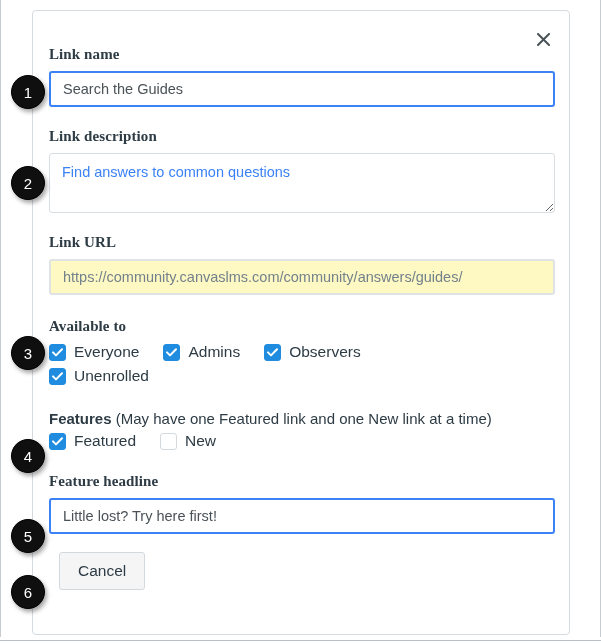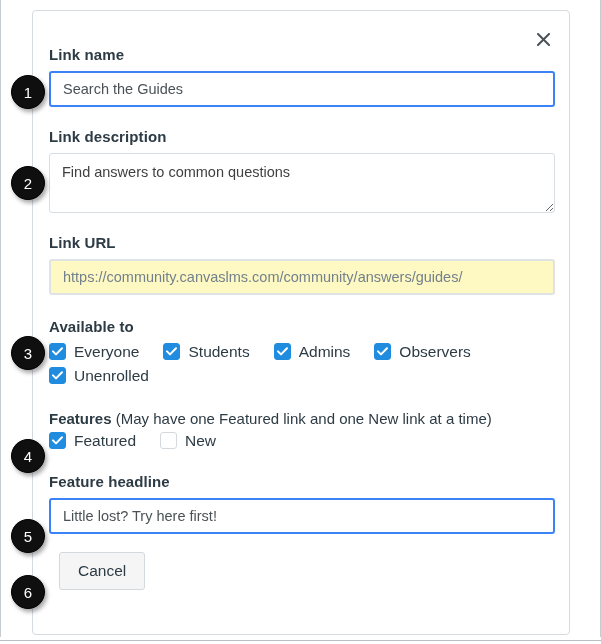--- a/index.html
+++ b/index.html
@@ -66,20 +66,21 @@
     width: 506px;
   }
 
   .field-label {
     font-size: 15px;
     font-weight: bold;
     color: #2d3b45;
     letter-spacing: 0.1px;
     margin: 0 0 7px 0;
     line-height: 19px;
+    font-family: Liberation Serif, serif;
   }
 
   .text-input {
     width: 506px;
     height: 36px;
     border: 2px solid #3b82f6;
     border-radius: 3px;
     background: #ffffff;
     font-family: "Liberation Sans", sans-serif;
     font-size: 14.5px;
@@ -90,21 +91,21 @@
   }
 
   .text-area {
     width: 506px;
     height: 60px;
     border: 1px solid #d9dee2;
     border-radius: 3px;
     background: #ffffff;
     font-family: "Liberation Sans", sans-serif;
     font-size: 14.5px;
-    color: #404040;
+    color: #3b82f6;
     padding: 8px 12px;
     outline: none;
     resize: vertical;
     display: block;
     line-height: 20px;
     overflow: hidden;
   }
 
   .text-input.readonly-url {
     background: #fef9c3;
@@ -120,21 +121,21 @@
   
   .check-row {
     display: flex;
     align-items: center;
     flex-wrap: wrap;
     gap: 0;
     margin-top: 4px;
   }
   .check-item {
     display: inline-flex;
-    align-items: flex-start;
+    align-items: flex-end;
     margin-right: 24px;
     margin-bottom: 6px;
     cursor: pointer;
   }
   .check-item:last-child { margin-right: 0; }
   .cbox {
     width: 17px;
     height: 17px;
     border-radius: 3px;
     flex: none;
@@ -256,28 +257,20 @@
 
         <label class="check-item">
           <span class="cbox on">
             <svg width="11" height="9" viewBox="0 0 11 9">
                 <path d="M1 4.4 L4 7.4 L10 1.2" stroke="#ffffff" stroke-width="2" fill="none" stroke-linecap="round" stroke-linejoin="round"></path>
               </svg>
           </span>
           <span class="check-label">Everyone</span>
         </label>
 
-        <label class="check-item">
-          <span class="cbox on">
-            <svg width="11" height="9" viewBox="0 0 11 9">
-                <path d="M1 4.4 L4 7.4 L10 1.2" stroke="#ffffff" stroke-width="2" fill="none" stroke-linecap="round" stroke-linejoin="round"></path>
-              </svg>
-          </span>
-          <span class="check-label">Students</span>
-        </label>
 
 
         <label class="check-item">
           <span class="cbox on">
             <svg width="11" height="9" viewBox="0 0 11 9">
                 <path d="M1 4.4 L4 7.4 L10 1.2" stroke="#ffffff" stroke-width="2" fill="none" stroke-linecap="round" stroke-linejoin="round"></path>
               </svg>
           </span>
           <span class="check-label">Admins</span>
         </label>

